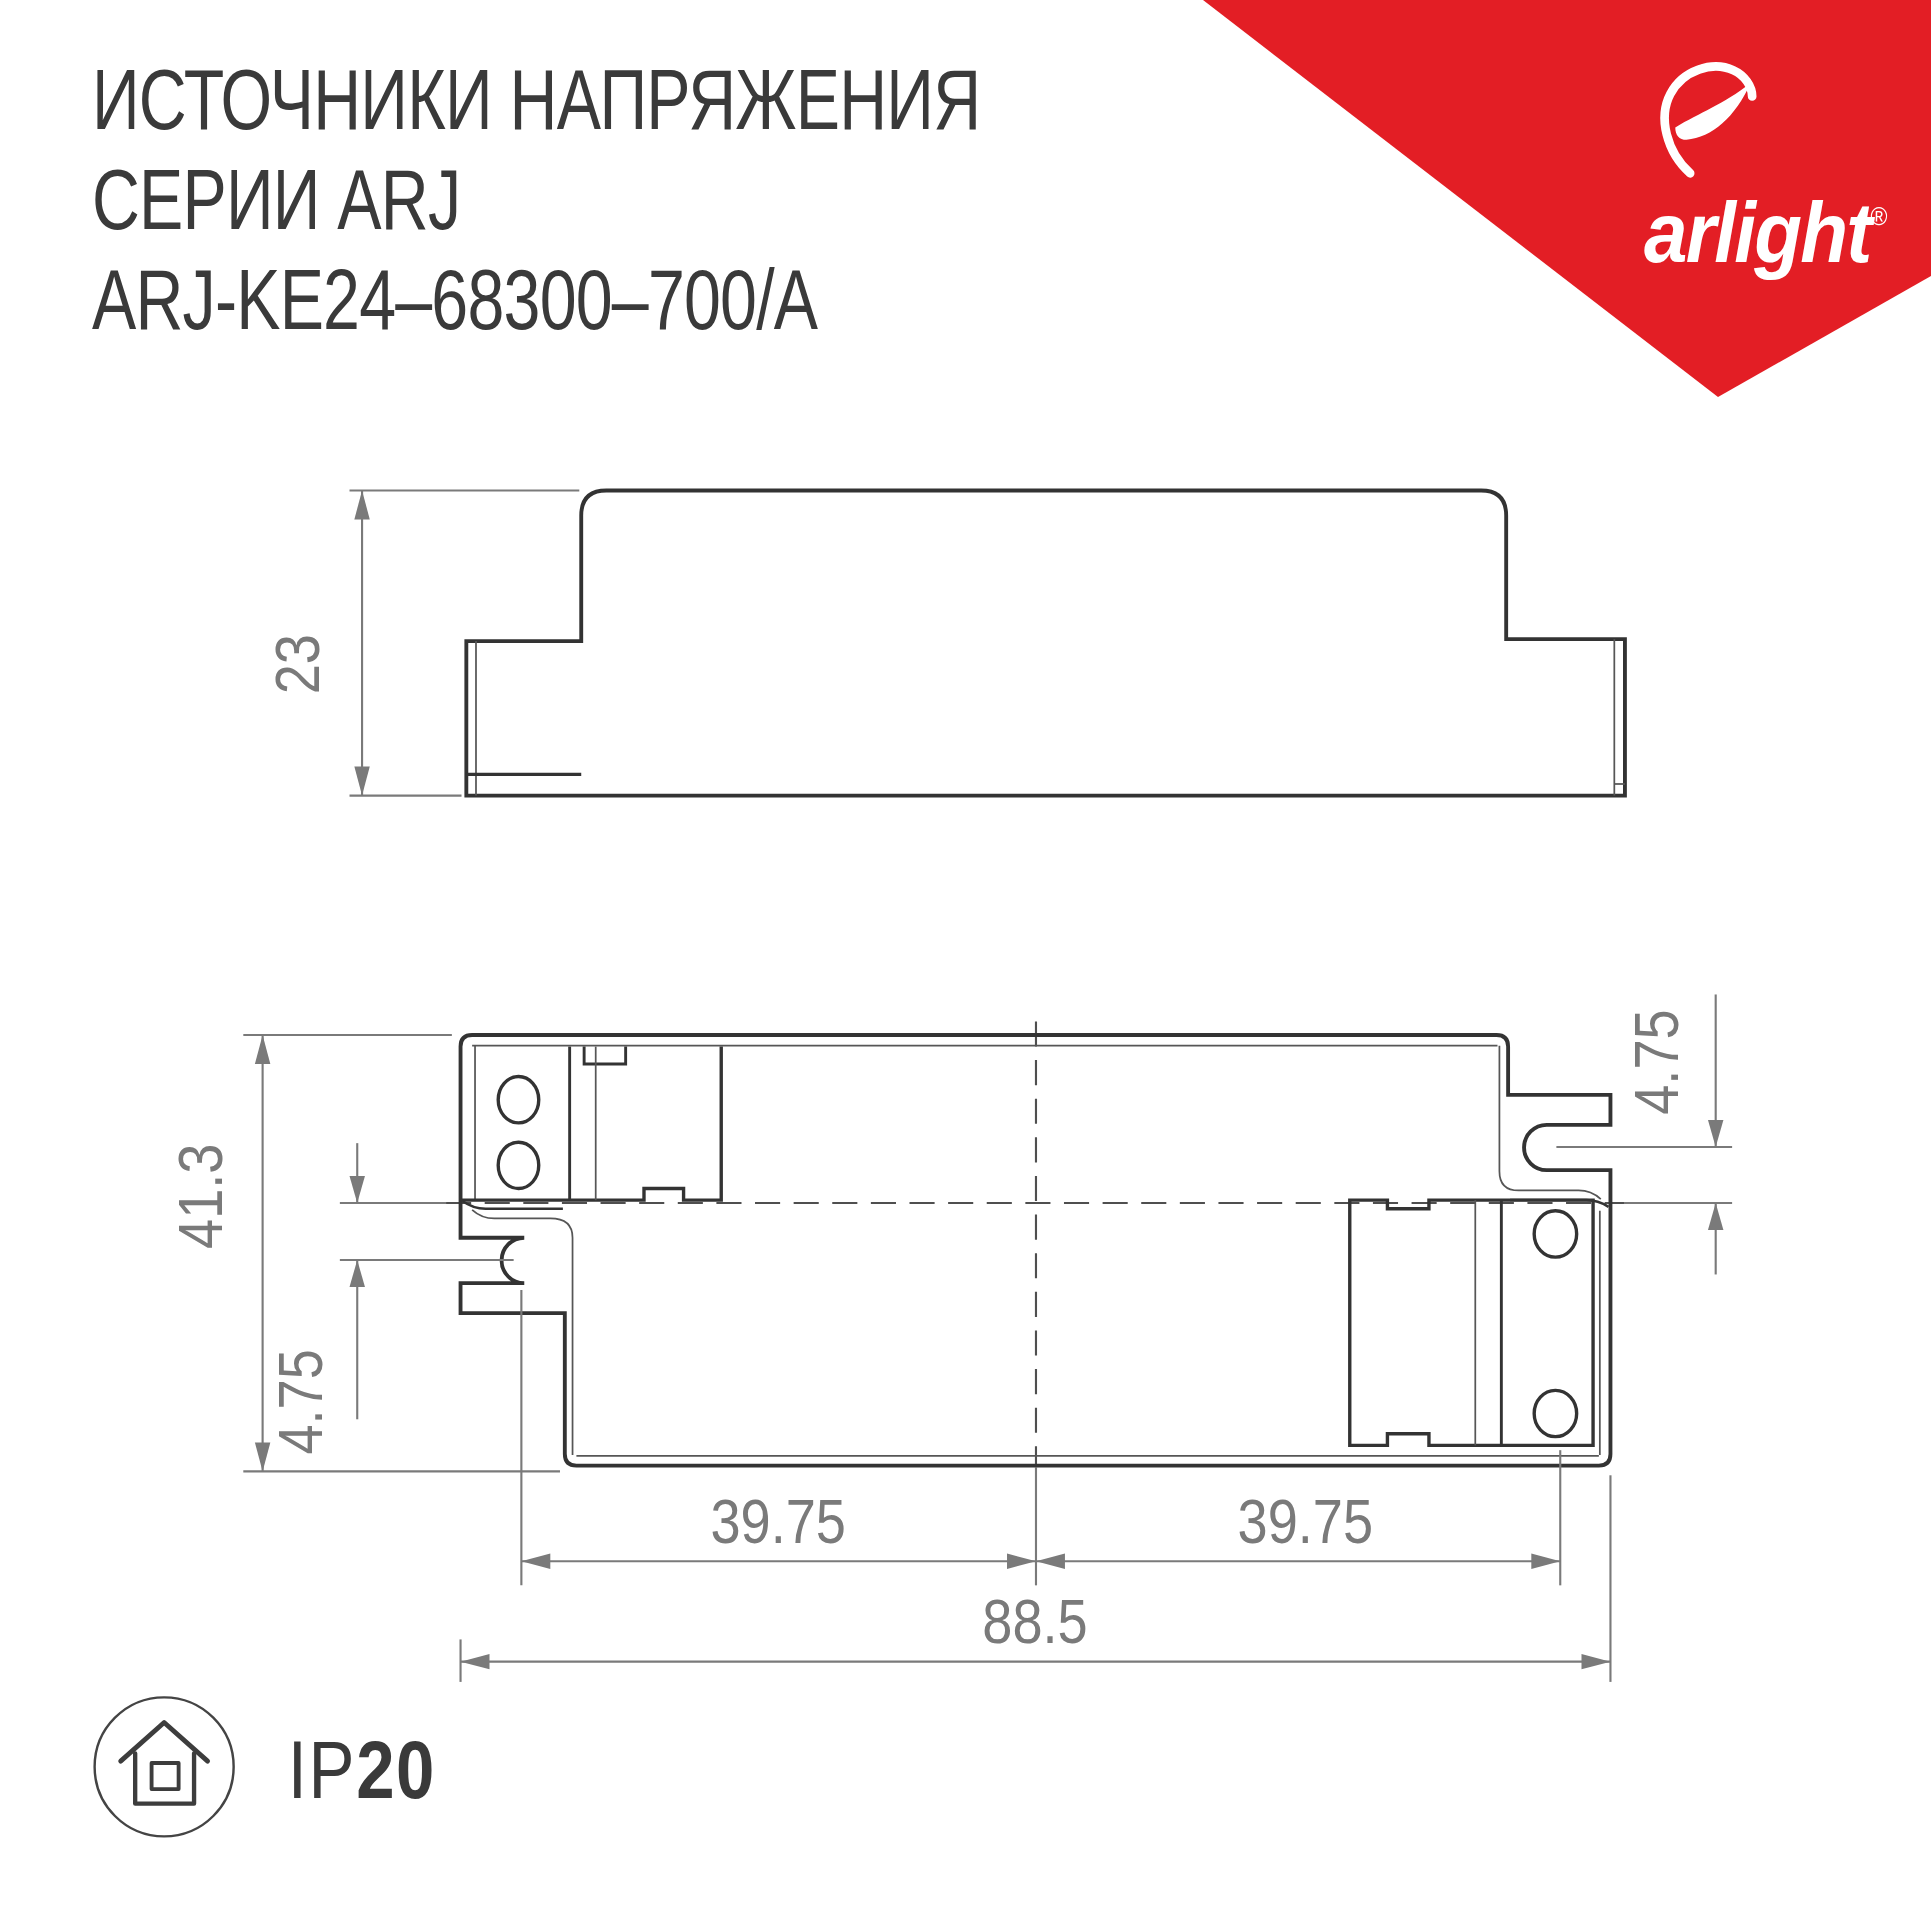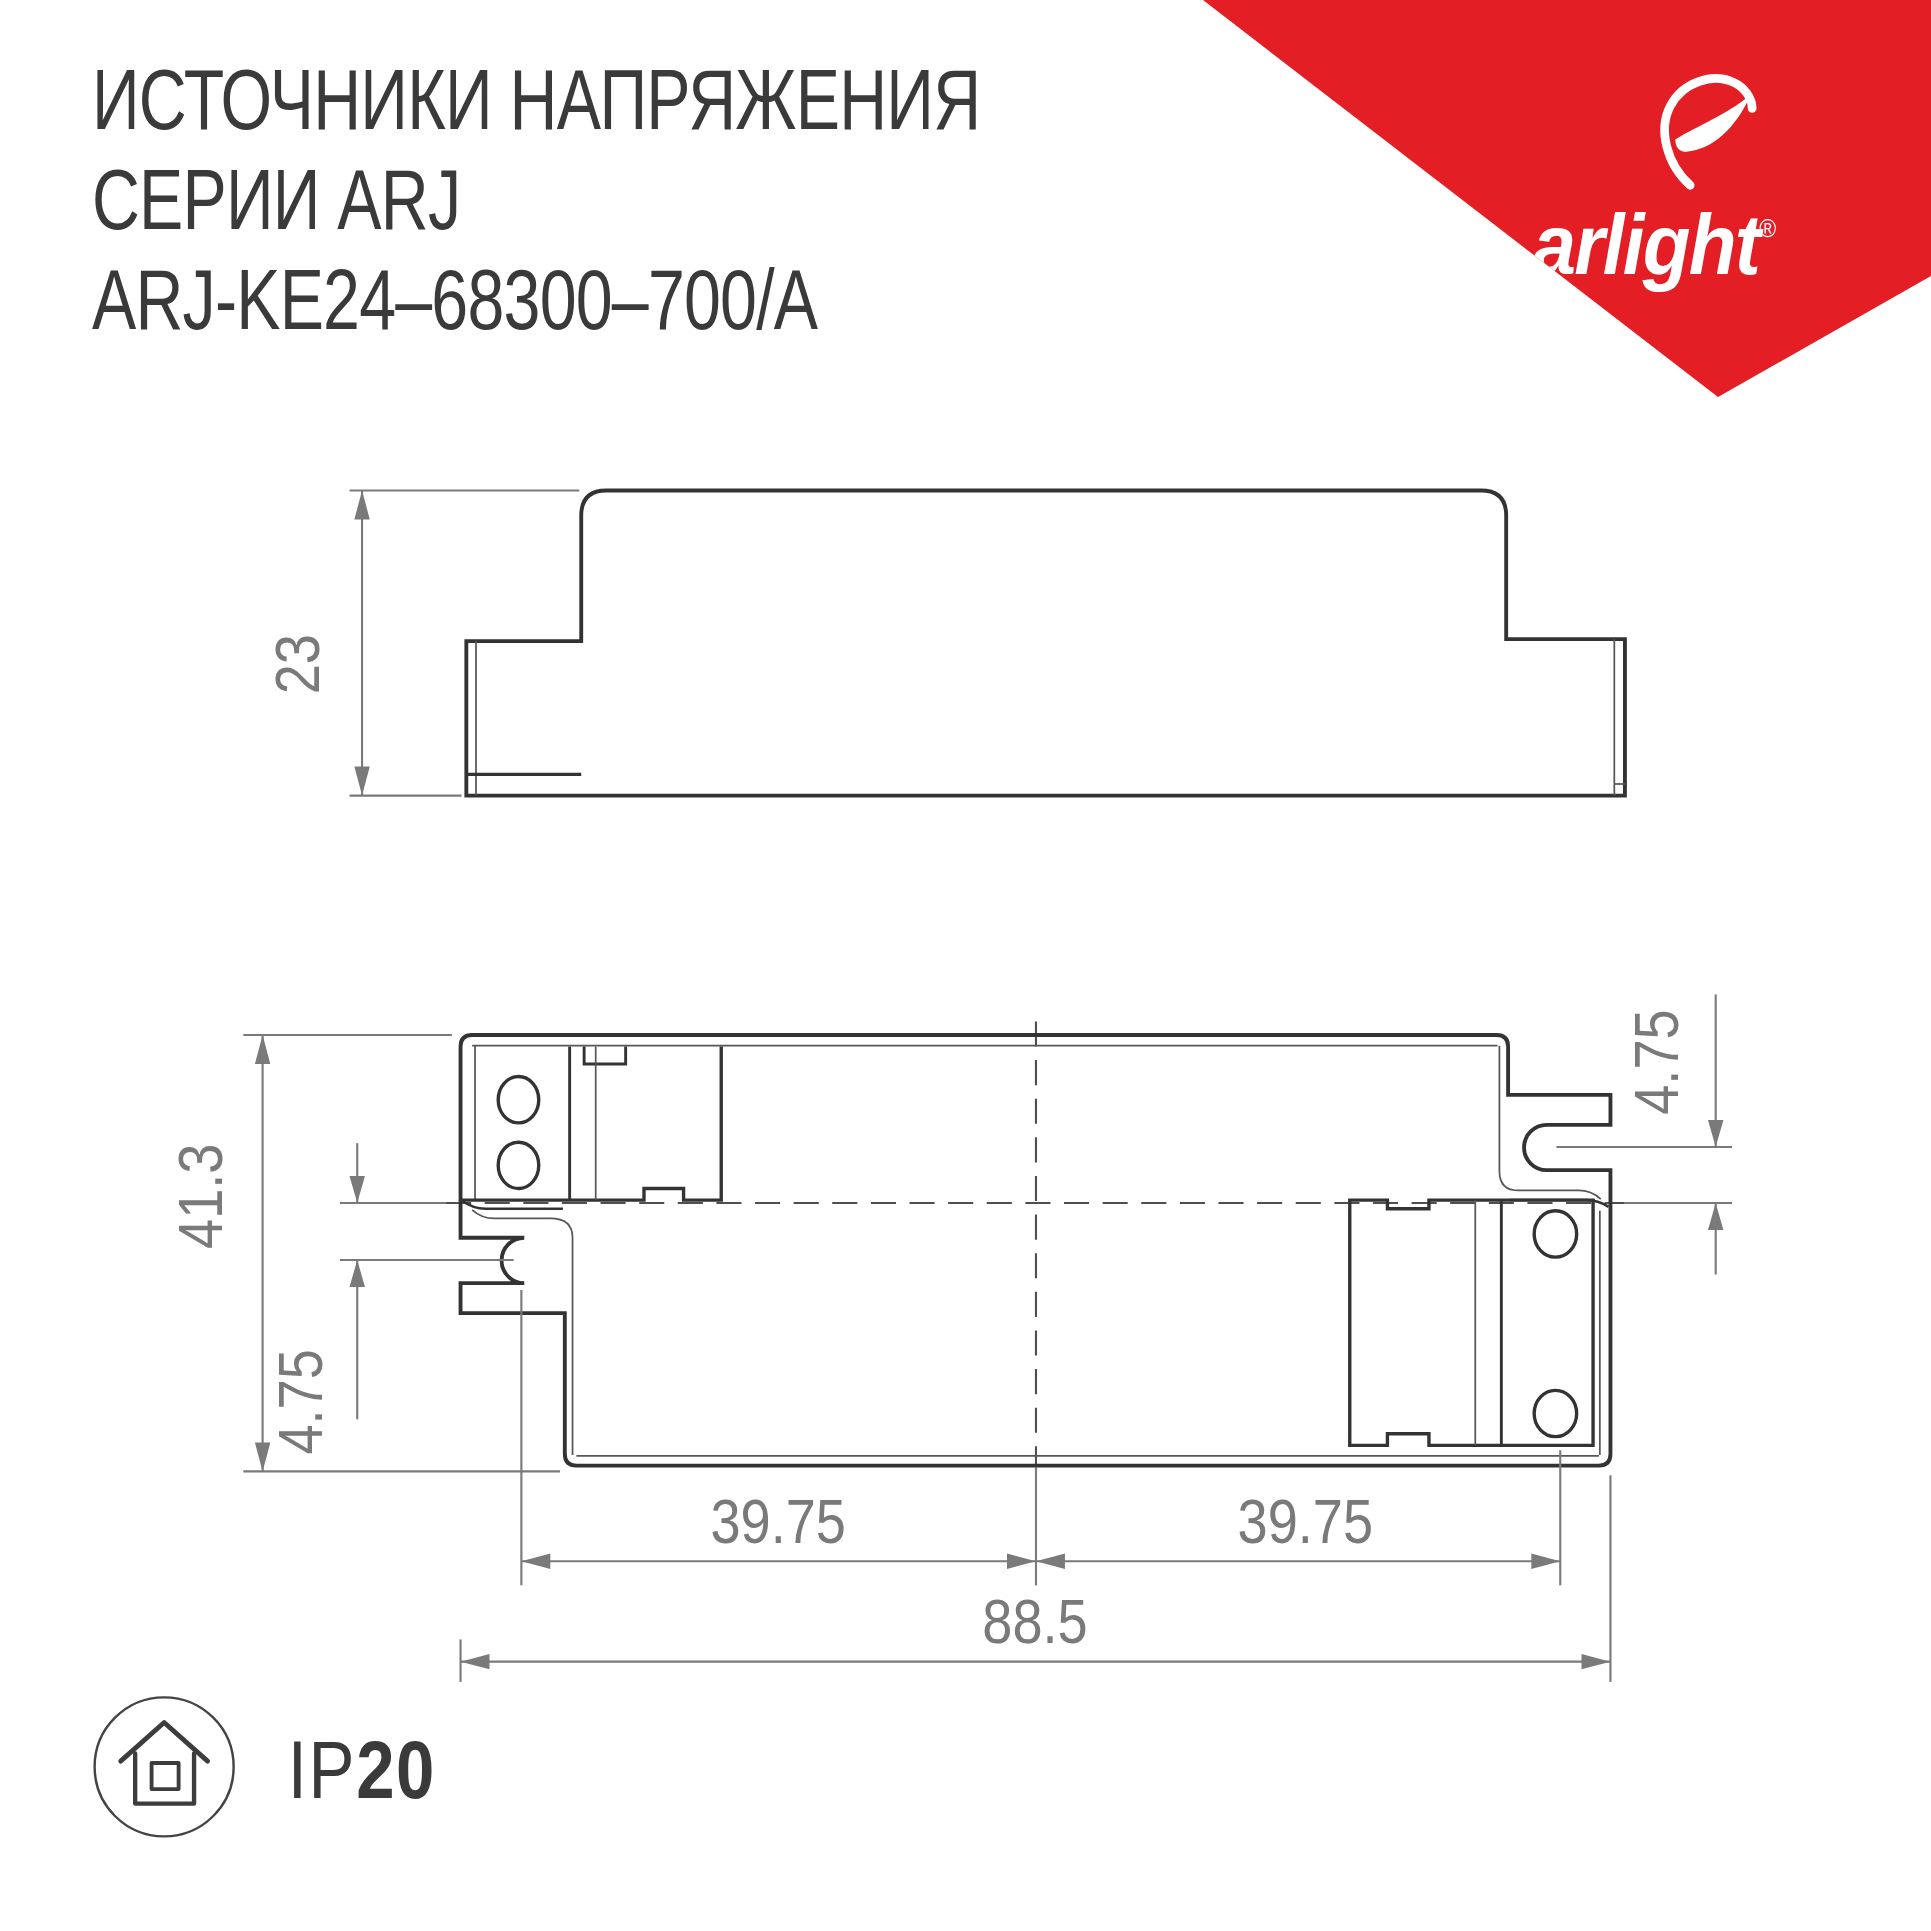--- a/index.html
+++ b/index.html
@@ -14,21 +14,21 @@
     font-size:85px;line-height:100px;font-weight:400;letter-spacing:-1px;
     transform:scaleX(0.78);transform-origin:left top;
     white-space:nowrap;
   }
   
   .brand-triangle{
     position:absolute;left:0;top:0;width:1931px;height:397px;
     background:#e31e25;
     clip-path:polygon(1203px 0px, 1931px 0px, 1931px 276px, 1718px 397px);
   }
-  .brand-logo{position:absolute;left:1517px;top:70px;width:386px;text-align:left;}
+  .brand-logo{position:absolute;left:1517px;top:58px;width:386px;text-align:right;}
   .brand-logo .mark{display:block;margin:0 auto;width:124px;height:124px;}
   .brand-wordmark{
     position:relative;display:block;margin-top:1.9px;
     color:#ffffff;font-size:85px;font-weight:700;font-style:italic;
     letter-spacing:-1.9px;transform:scaleX(0.92);transform-origin:center top;
     white-space:nowrap;
   }
   .brand-wordmark .reg{font-size:25px;font-style:normal;font-weight:400;vertical-align:37px;letter-spacing:0;}
   
   .drawing{position:absolute;left:0;top:0;width:1931px;height:1931px;}

